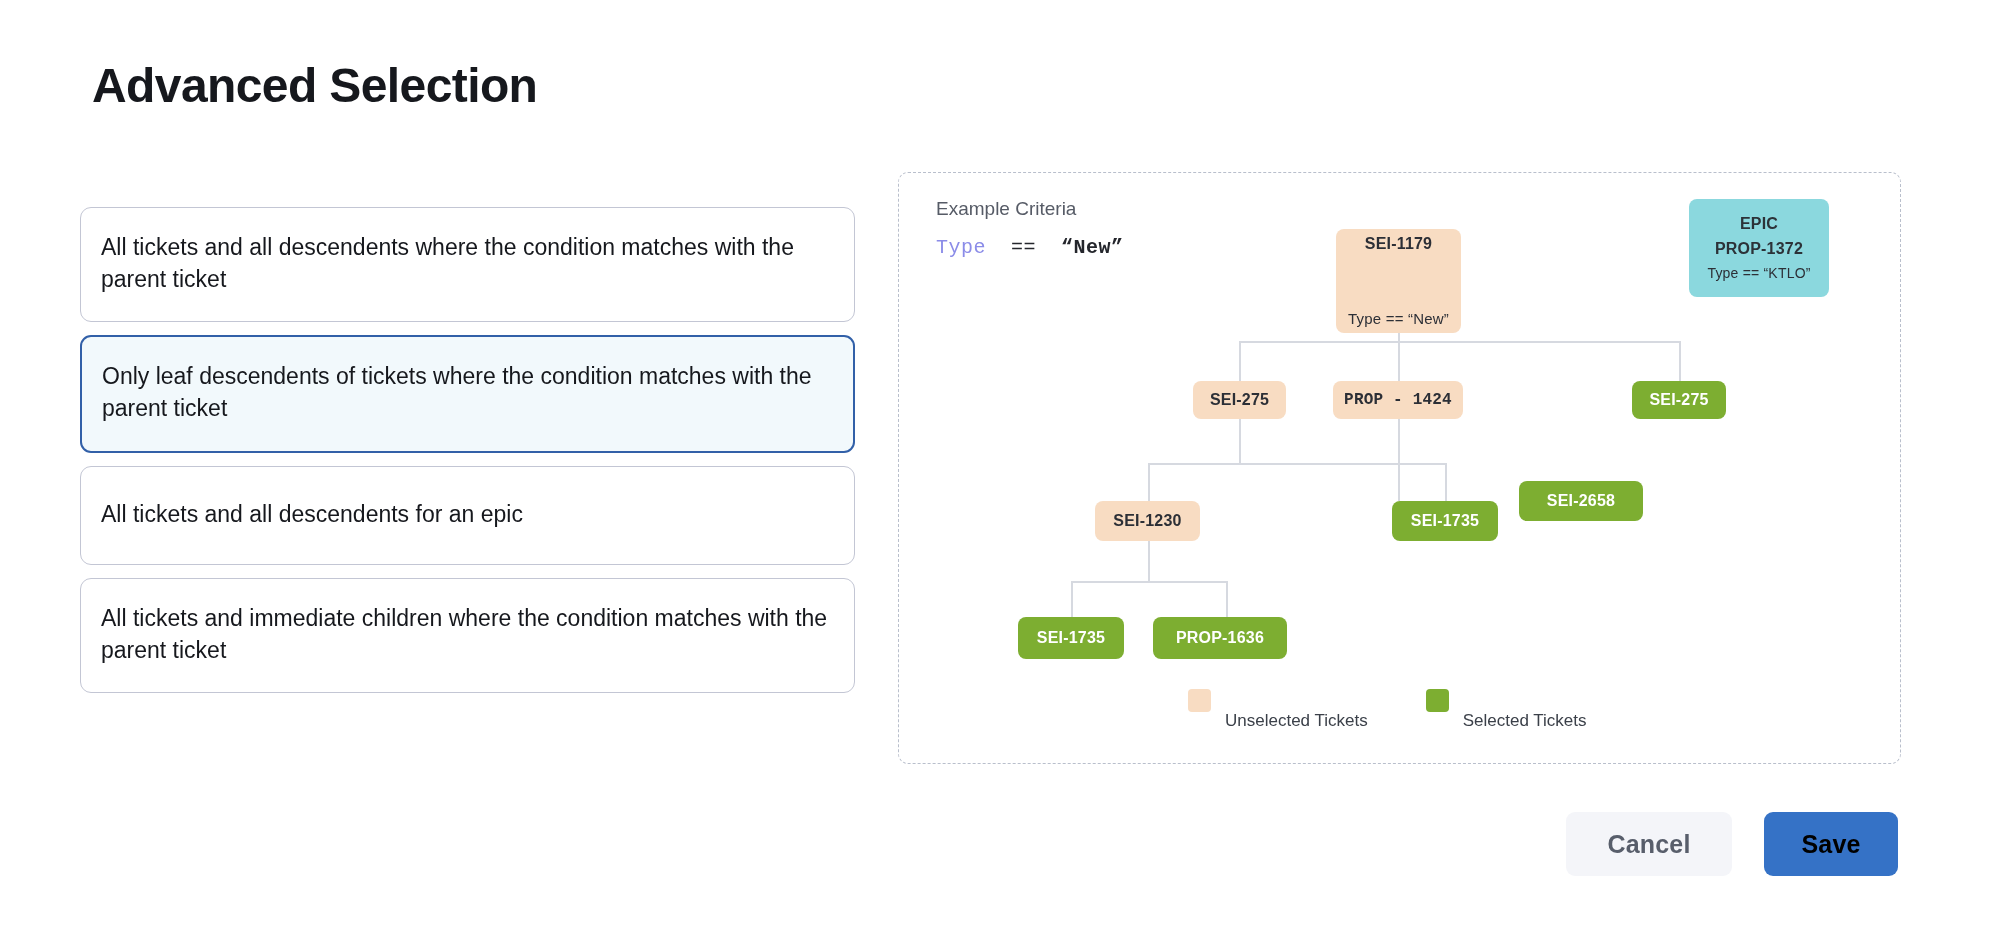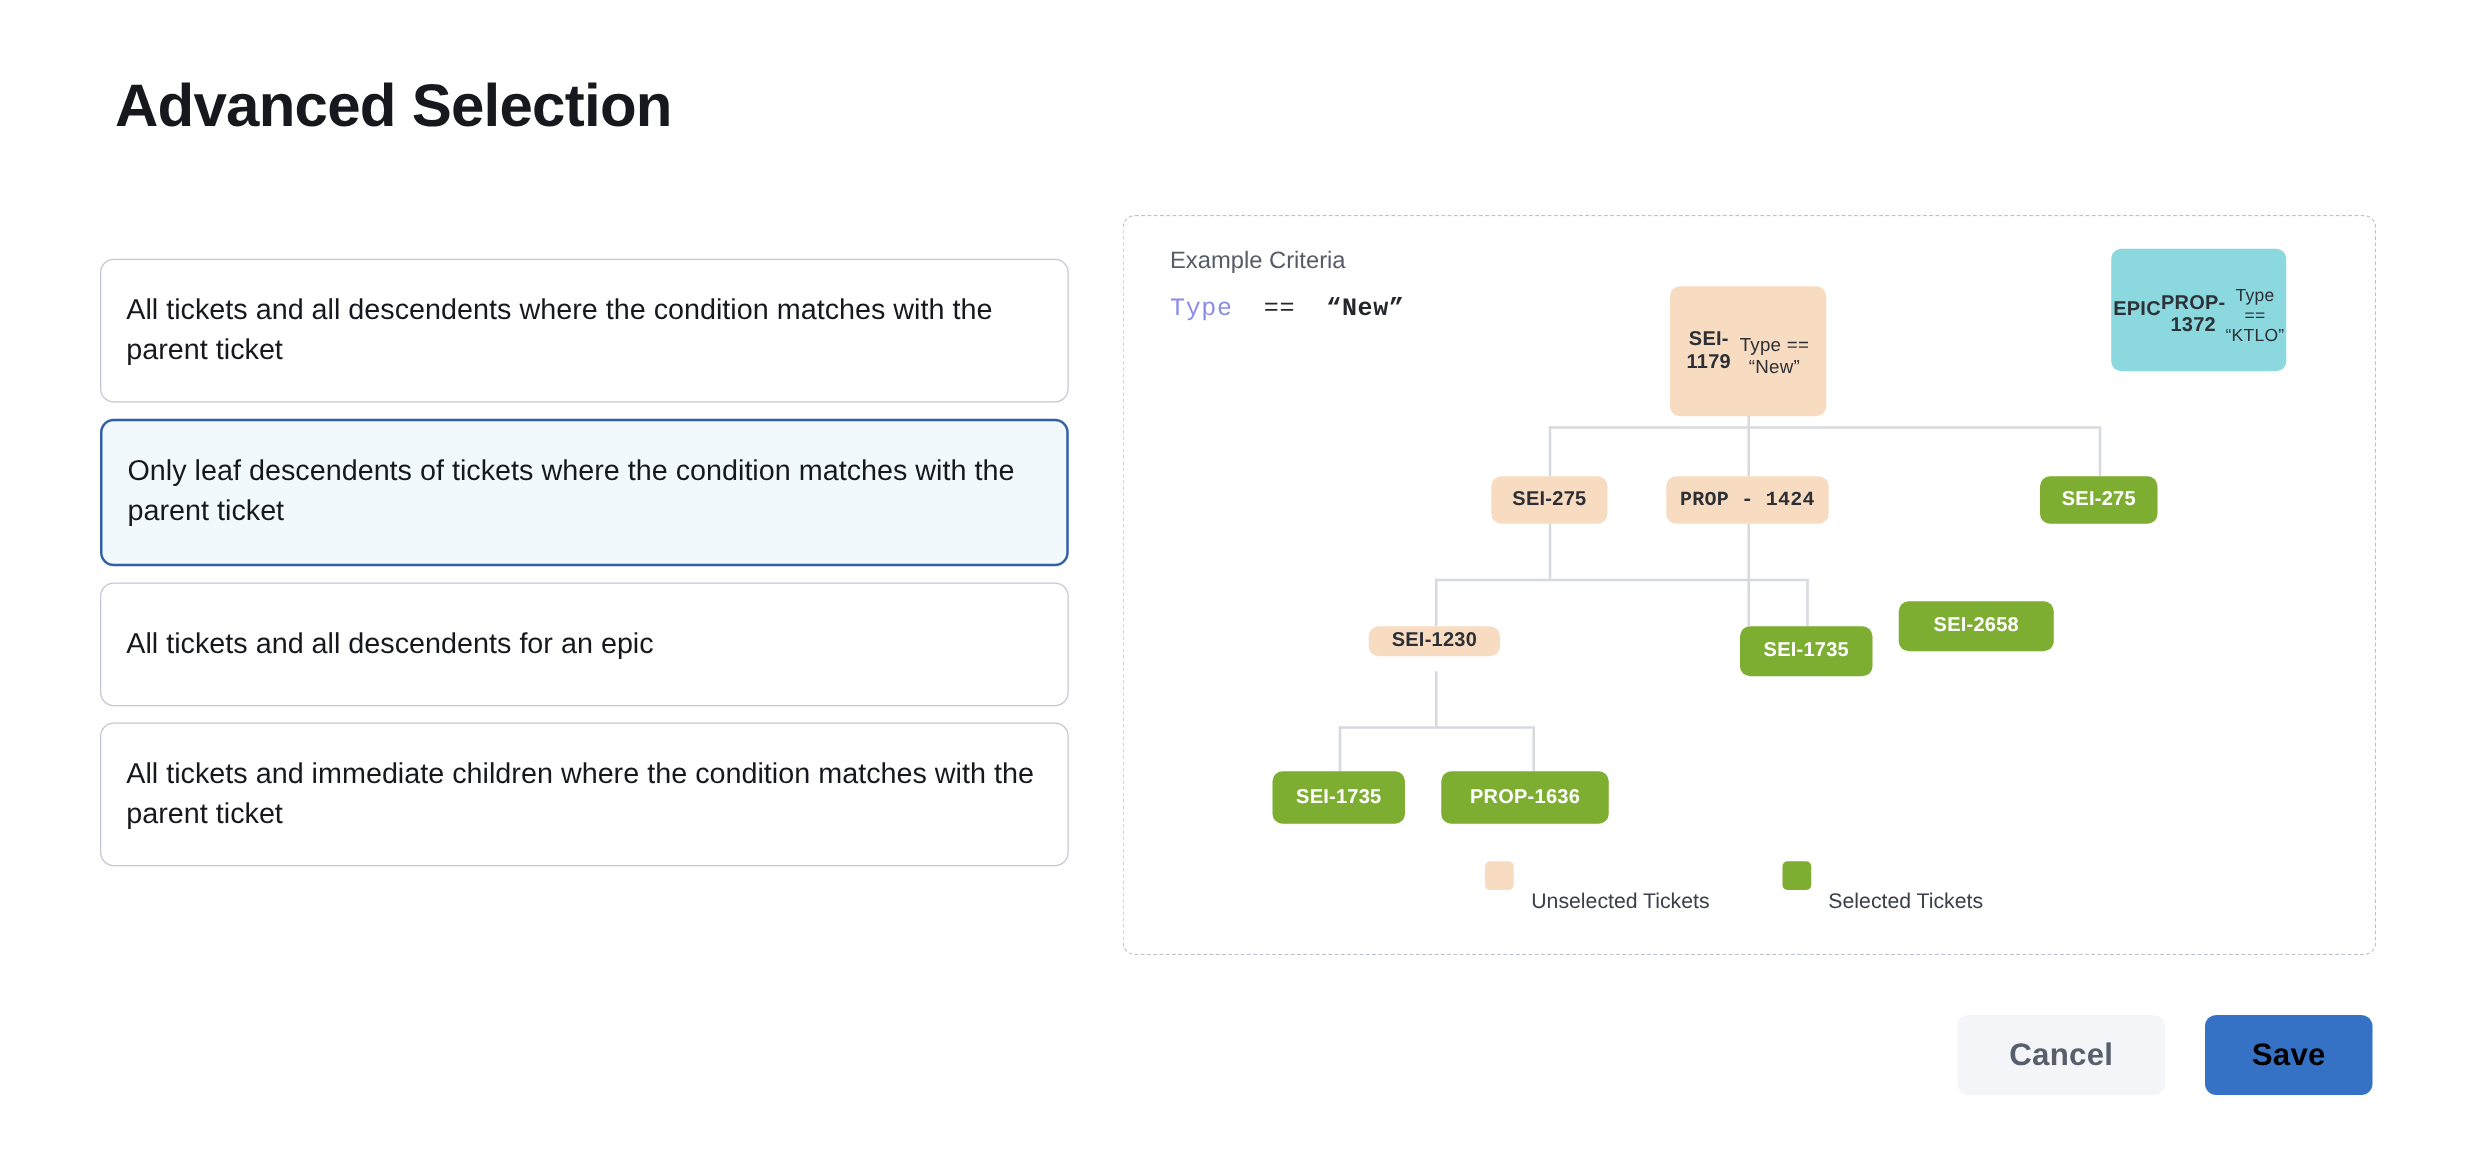--- a/index.html
+++ b/index.html
@@ -85,21 +85,21 @@
   .criteria-expr .op { color: #24262c; }
   .criteria-expr .val { color: #24262c; font-weight: 700; }
 
   
   .tree { position: absolute; inset: 0; }
 
   .node {
     position: absolute;
     border-radius: 8px;
     display: flex;
-    flex-direction: row;
+    flex-direction: column;
     align-items: center;
     justify-content: center;
     text-align: center;
     font-size: 16px;
     font-weight: 700;
     letter-spacing: 0.2px;
     z-index: 3;
     padding: 6px 10px;
   }
   .node.unselected { background: #f8dcc2; color: #2c2f36; }
@@ -235,21 +235,21 @@
       </div>
 
       <div class="node unselected" style="left:434px; top:208px; width:130px; height:38px;font-family:Liberation Mono, monospace;">
         <span>PROP - 1424</span>
       </div>
 
       <div class="node selected" style="left:733px; top:208px; width:94px; height:38px;">
         <span>SEI-275</span>
       </div>
 
-      <div class="node unselected" style="left:196px; top:328px; width:105px; height:24px;">
+      <div class="node unselected" style="left:196px; top:328px; width:105px; height:40px;">
         <span>SEI-1230</span>
       </div>
 
       <div class="node selected" style="left:493px; top:328px; width:106px; height:40px;">
         <span>SEI-1735</span>
       </div>
 
       <div class="node selected" style="left:620px; top:308px; width:124px; height:40px;">
         <span>SEI-2658</span>
       </div>

